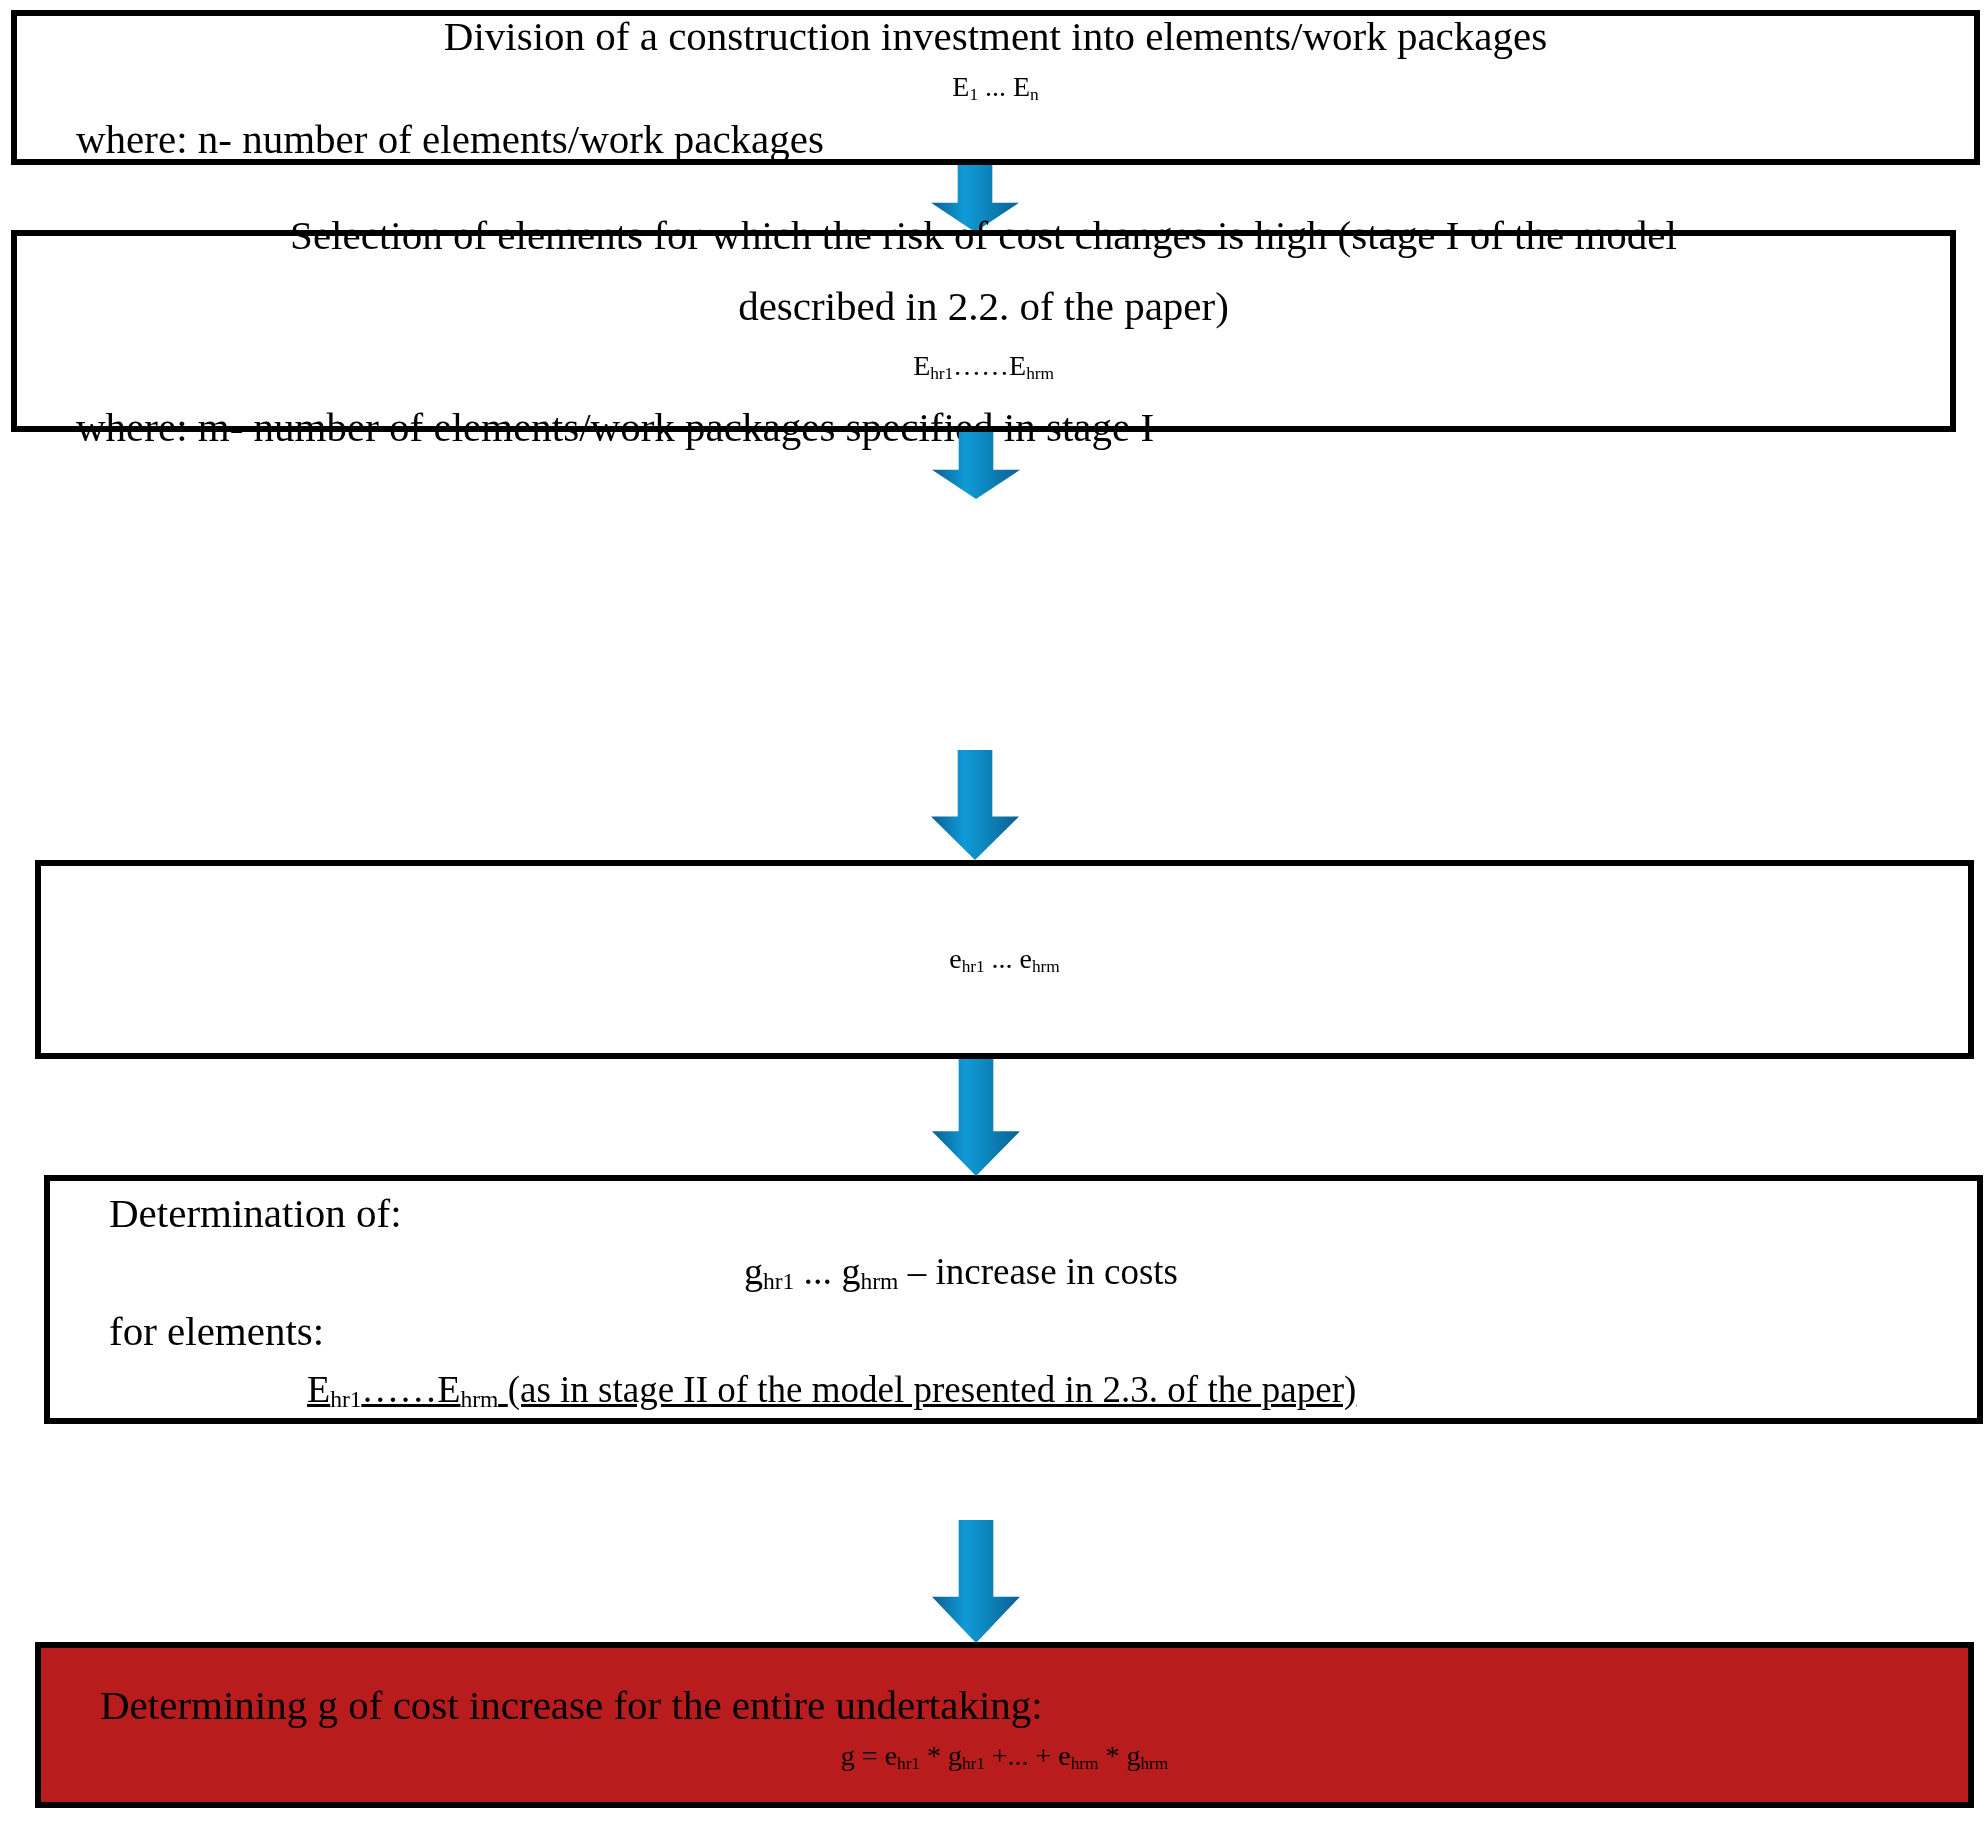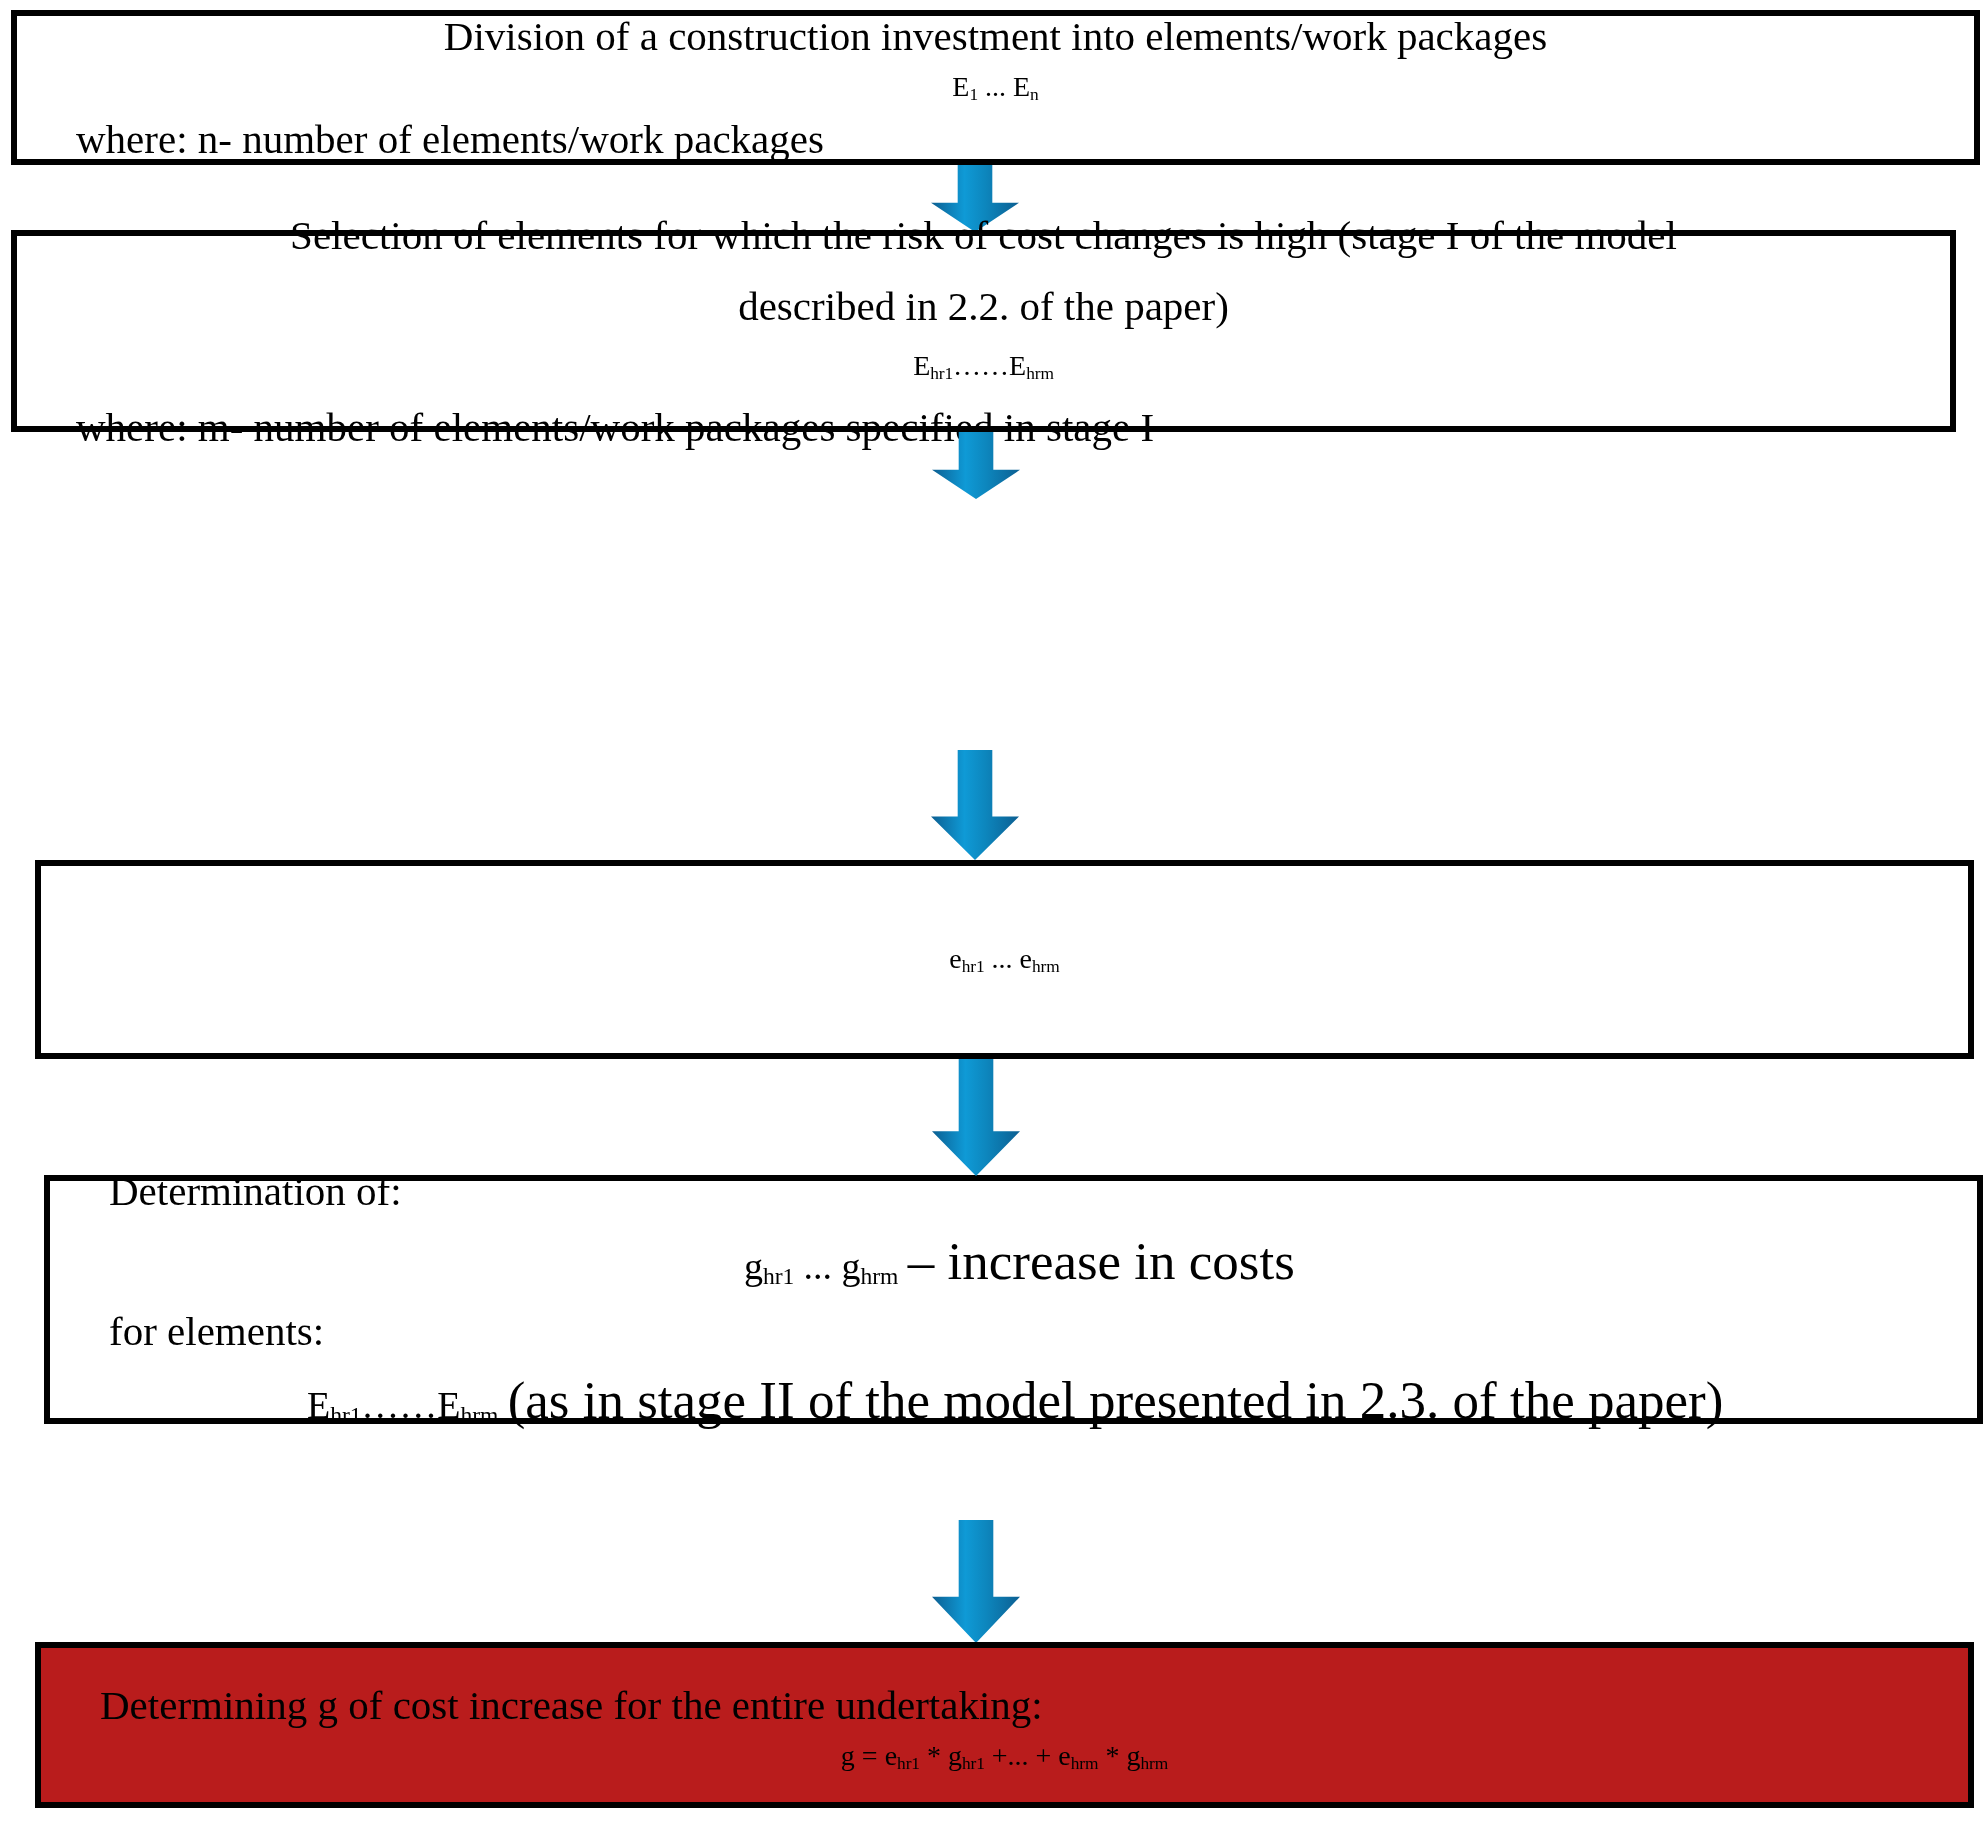--- a/index.html
+++ b/index.html
@@ -58,21 +58,21 @@
     padding-left: 694px;
     font-size: 38px;
     line-height: 1.45;
   }
 
   sub {
     font-size: 0.62em;
     vertical-align: -0.22em;
     letter-spacing: -0.1px;
   }
-  .big { font-size: 53px; }
+  .big { font-size: 37px; }
 
   
   .arrow {
     position: absolute;
     display: block;
   }
   .arrow svg { display: block; }
 
   
   #box-1 { left: 11px;  top: 10px;   width: 1969px; height: 155px; }

